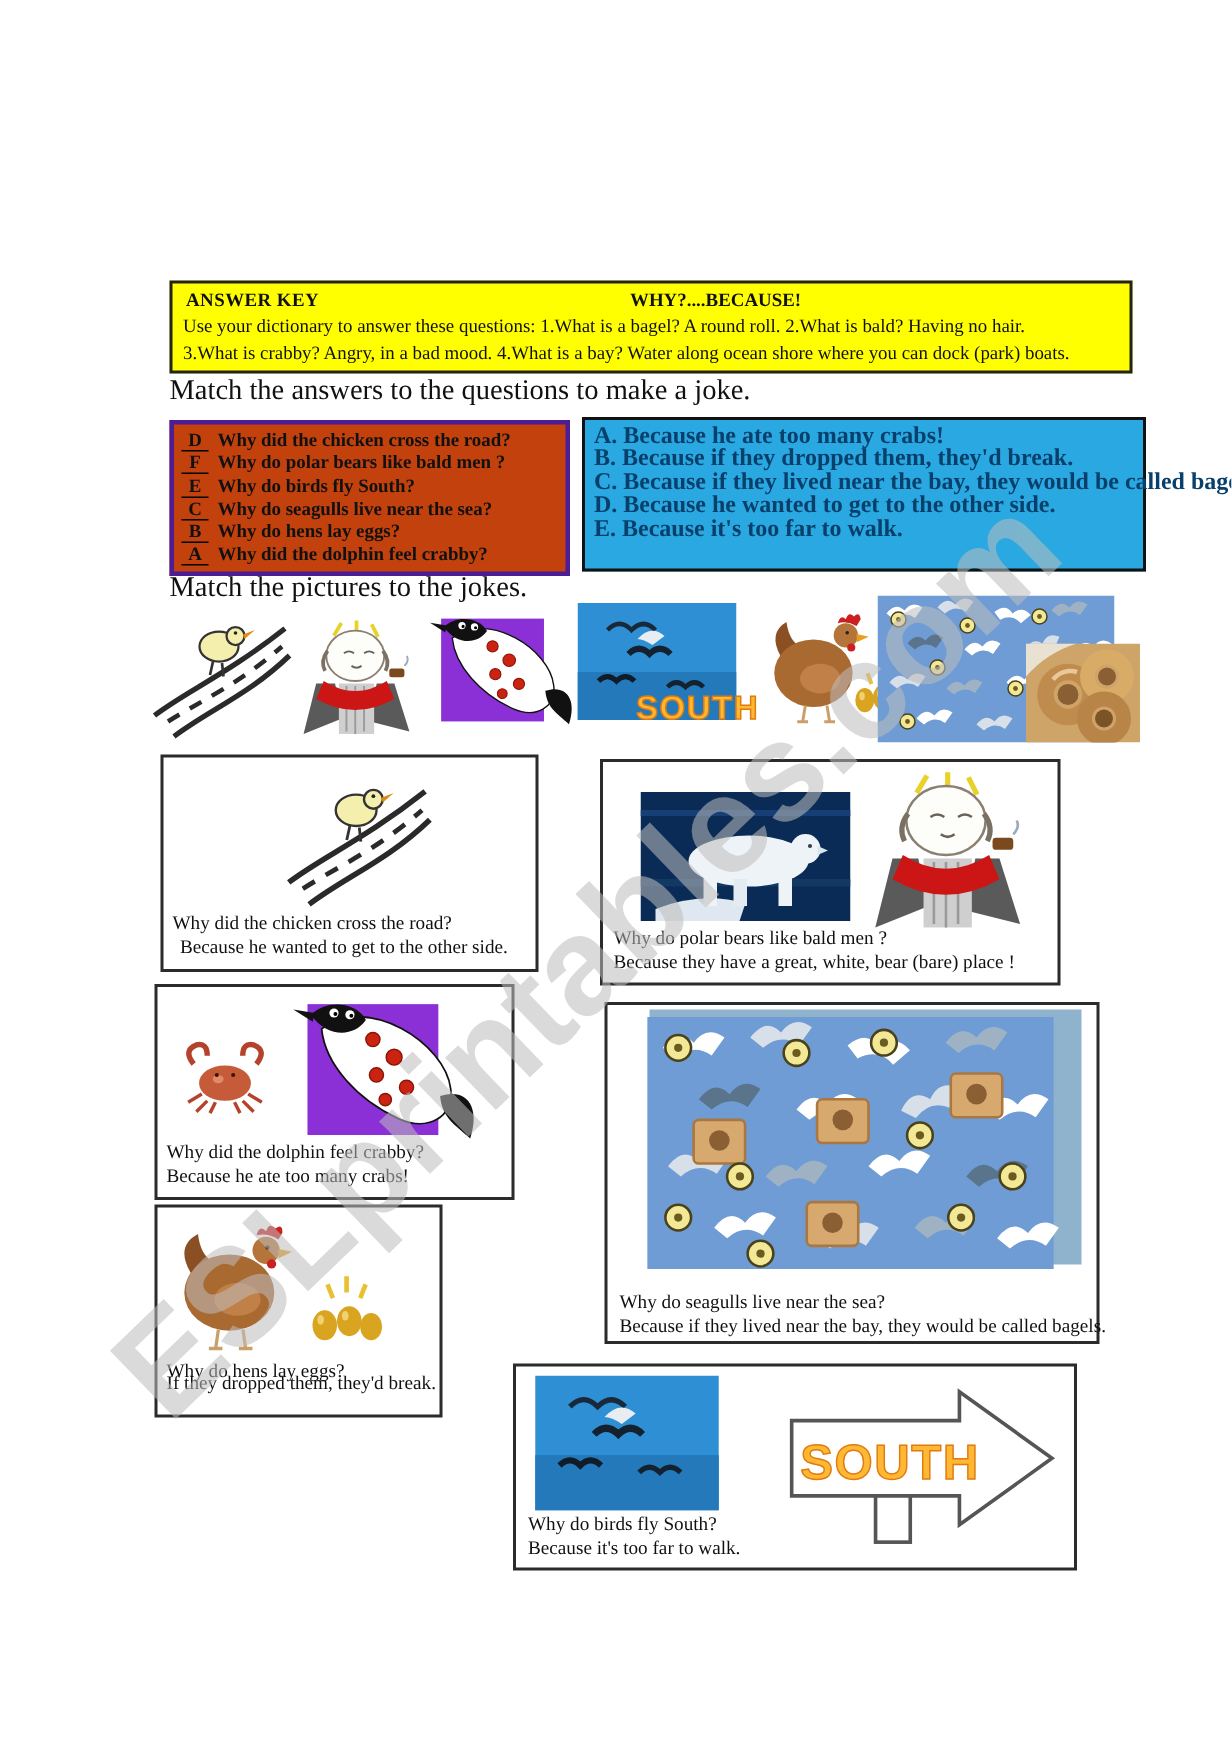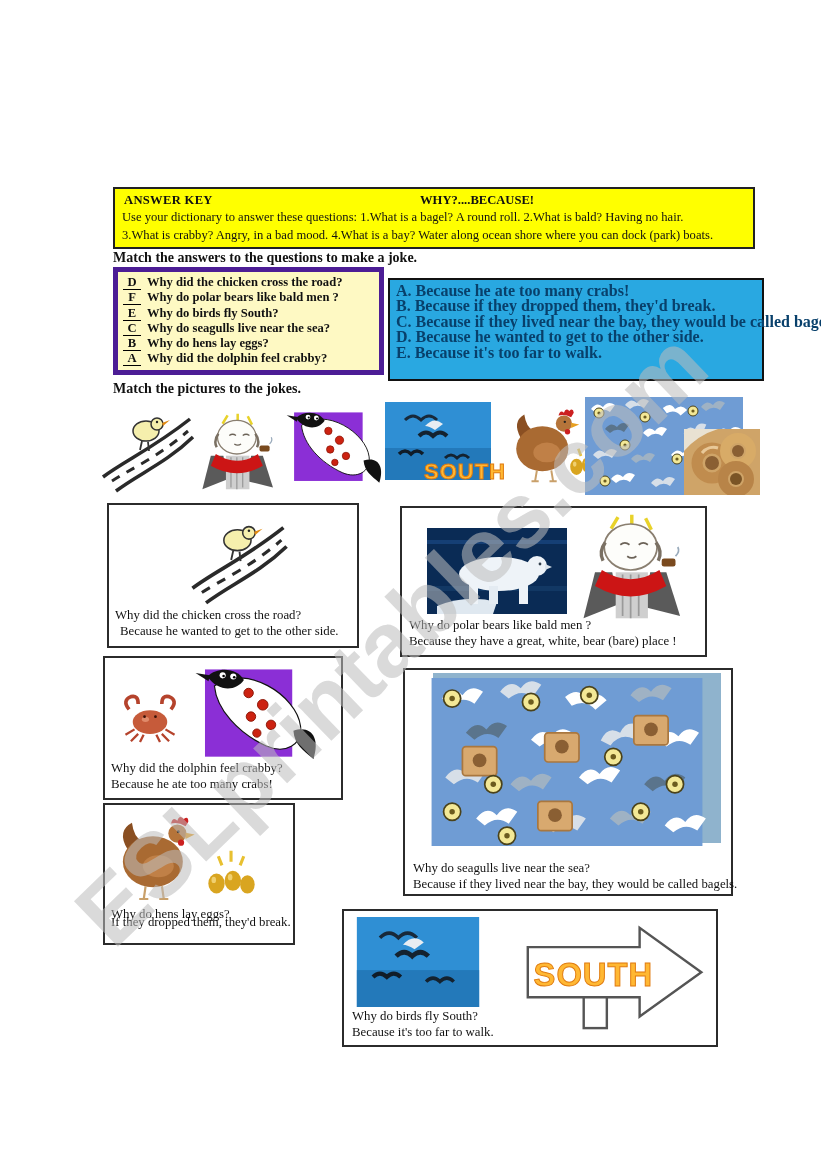--- a/index.html
+++ b/index.html
@@ -14,25 +14,25 @@
     pointer-events:none;letter-spacing:0px;}
 
   
   .keybox{left:113px;top:152px;width:638px;height:58px;background:#ffff00;
     border:2px solid #222;font-size:12.6px;line-height:18px;z-index:2;}
   .keybox .row1{position:relative;height:19px;}
   .key-title{position:absolute;left:9px;top:2px;font-weight:600;letter-spacing:.3px;}
   .key-why{position:absolute;left:305px;top:2px;font-weight:600;}
   .keyline{padding:0 7px;white-space:nowrap;}
 
-  .instr{font-weight:bold;font-size:14px;z-index:2;}
+  .instr{font-weight:normal;font-size:19px;z-index:2;}
 
   
-  .qbox{left:113px;top:232px;width:251px;height:92px;background:#fef9c3;
-    border:5px solid #4c1d95;padding:3px 5px;z-index:2;font-size:12.6px;font-weight:600;}
+  .qbox{left:113px;top:245px;width:251px;height:92px;background:#c2410c;
+    border:3px solid #4c1d95;padding:3px 5px;z-index:2;font-size:12.6px;font-weight:600;}
   .q-row{height:15.3px;line-height:15.3px;white-space:nowrap;}
   .q-letter{display:inline-block;min-width:18px;text-align:center;font-weight:bold;
     border-bottom:1.6px solid #000;margin-right:6px;line-height:13px;}
 
   
   .abox{left:388px;top:243px;width:360px;height:93px;background:#29a8e1;
     border:2px solid #111;padding:3px 6px;z-index:2;font-size:16px;font-weight:700;
     color:#08406b;}
   .a-row{height:15.4px;line-height:15.4px;white-space:nowrap;}
   .a-letter{margin-right:4px;}

